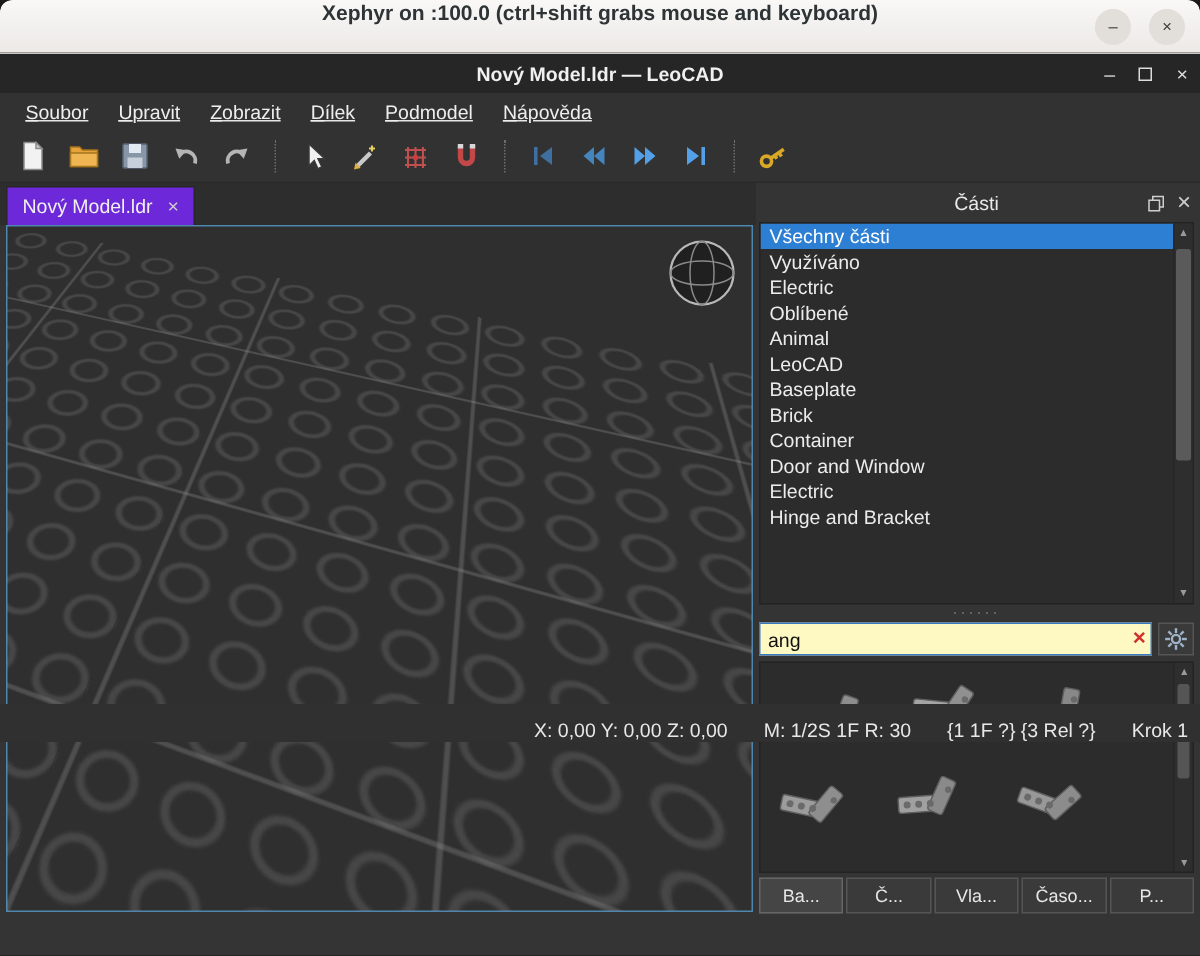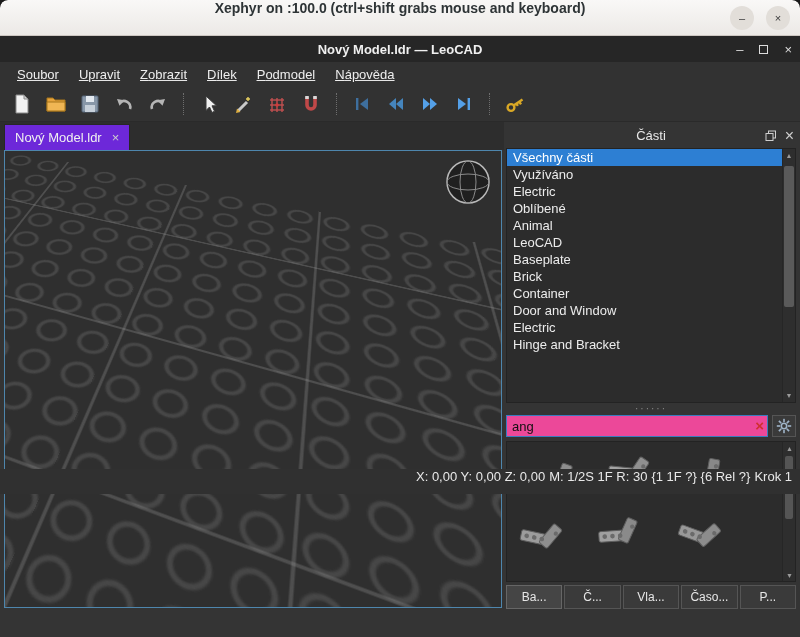--- a/index.html
+++ b/index.html
@@ -64,39 +64,39 @@
 
   .scrollbar { width:13px; background:#2e2e2e; border-left:1px solid #262626; display:flex; flex-direction:column; align-items:center; }
   .scroll-arrow { height:13px; font-size:7px; color:#9a9a9a; display:flex; align-items:center; justify-content:center; width:100%; }
   .scroll-track { flex:1; width:100%; position:relative; }
   .scroll-thumb { position:absolute; left:1px; right:1px; top:4px; height:62%; background:#5a5a5a; border-radius:2px; }
 
   .splitter { height:10px; display:flex; align-items:center; justify-content:center; color:#8a8a8a; font-size:10px; letter-spacing:2px; }
 
   .search-row { height:26px; display:flex; align-items:center; gap:4px; }
   .search-box { position:relative; flex:1; height:22px; }
-  .search-input { width:100%; height:22px; background:#ec4899; color:#111; border:1px solid #3a7bbf; font-size:13px; padding:0 22px 0 5px; font-family:"Liberation Sans","DejaVu Sans",sans-serif; }
+  .search-input { width:100%; height:22px; background:#fef9c3; color:#111; border:1px solid #3a7bbf; font-size:13px; padding:0 22px 0 5px; font-family:"Liberation Sans","DejaVu Sans",sans-serif; }
   .clear-icon { position:absolute; right:4px; top:2px; color:#d03030; font-weight:700; font-size:15px; line-height:18px; }
   .gear-btn { width:24px; height:22px; background:#3a3a3a; border:1px solid #555; display:flex; align-items:center; justify-content:center; }
 
   .parts-grid { position:relative; flex:1; margin-top:2px; background:#2c2c2c; border:1px solid #232323; overflow:hidden; }
   .thumb { position:absolute; }
   .grid-scrollbar { position:absolute; top:0; right:0; bottom:0; width:13px; background:#2e2e2e; border-left:1px solid #262626; }
   .grid-scroll-thumb { position:absolute; left:2px; right:2px; top:14px; height:45%; background:#555; border-radius:2px; }
   .grid-arrow { position:absolute; width:13px; height:12px; font-size:7px; color:#9a9a9a; display:flex; align-items:center; justify-content:center; }
   .grid-arrow.up { top:0; } .grid-arrow.down { bottom:0; }
 
   .bottom-tabs { height:24px; margin:3px 0 3px 0; display:flex; gap:2px; }
   .dock-tab { flex:1; background:#3a3a3a; border:1px solid #555; color:#e6e6e6; font-size:12px;
     display:flex; align-items:center; justify-content:center; white-space:nowrap; overflow:hidden; }
   .dock-tab.active { background:#454545; border-color:#666; }
 
   
   .statusbar { position:absolute; bottom:0; left:0; width:800px; height:25px; background:#303030;
-    display:flex; align-items:flex-start; justify-content:flex-end; gap:4px; padding-right:8px; font-size:13px; color:#e8e8e8;padding-left:48px; }
+    display:flex; align-items:flex-end; justify-content:flex-end; gap:24px; padding-right:8px; font-size:13px; color:#e8e8e8;padding-left:48px; }
 </style>
 </head>
 <body>
 
 <div class="screen">
 
   <div class="xephyr-bar">
     <div class="xephyr-title">Xephyr on :100.0 (ctrl+shift grabs mouse and keyboard)</div>
     <div class="xephyr-buttons">
       <div class="circle-btn">
@@ -387,18 +387,18 @@
           <div class="dock-tab">Vla...</div>
           <div class="dock-tab">Časo...</div>
           <div class="dock-tab">P...</div>
         </div>
       </div>
     </div>
 
     <div class="statusbar">
       <span>X: 0,00 Y: 0,00 Z: 0,00</span>
       <span>M: 1/2S 1F R: 30</span>
-      <span>{1 1F ?} {6 Rel ?}</span>
+      <span>{1 1F ?} {3 Rel ?}</span>
       <span>Krok 1</span>
     </div>
 
   </div>
 </div>
 
 </body></html>

